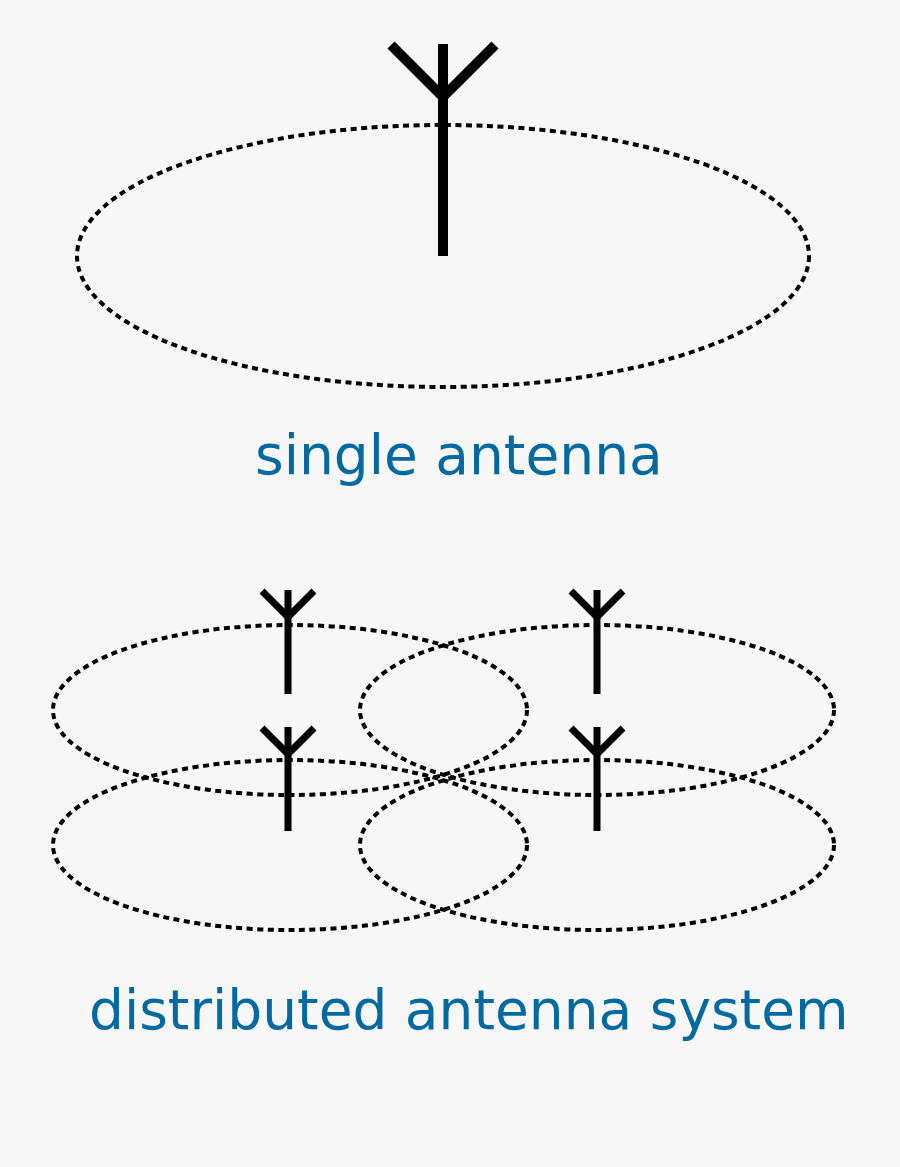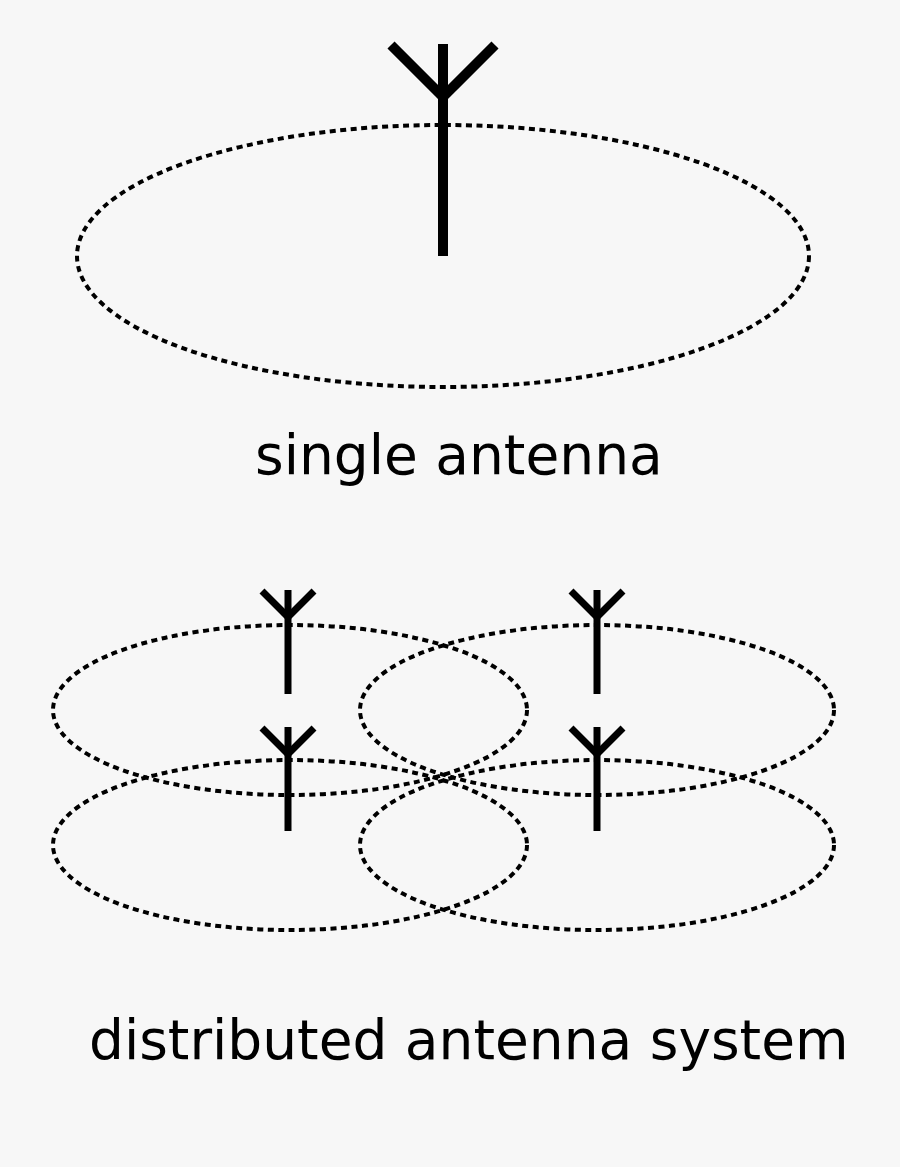--- a/index.html
+++ b/index.html
@@ -1,24 +1,24 @@
 <!DOCTYPE html>
 <html><head>
 <meta charset="utf-8">
 <style>
   html, body { margin: 0; padding: 0; }
   body { width: 900px; height: 1167px; background: #f7f7f7; overflow: hidden; position: relative; }
   svg.diagram { position: absolute; left: 0; top: 0; }
   .label {
     position: absolute; left: 0; width: 900px;
-    font-family: "DejaVu Sans", sans-serif; color: #000000;
+    font-family: "DejaVu Sans", sans-serif; color: #0369a1;
     white-space: nowrap;
   }
   #label-single { top: 423px; font-size: 55px; left: 255px; width: auto; }
-  #label-das { top: 978px; font-size: 55px; left: 89px; width: auto; margin-top: 30px; }
+  #label-das { top: 978px; font-size: 55px; left: 89px; width: auto; }
   .coverage { fill: none; stroke: #000; stroke-width: 4; stroke-dasharray: 6 4.5; }
   .antenna { fill: none; stroke: #000; stroke-linecap: butt; stroke-linejoin: miter; }
 </style>
 </head>
 <body>
 
 <svg class="diagram" width="900" height="1167" viewBox="0 0 900 1167" xmlns="http://www.w3.org/2000/svg">
 
   <g>
     <ellipse class="coverage" cx="443" cy="256" rx="366" ry="131"></ellipse>

